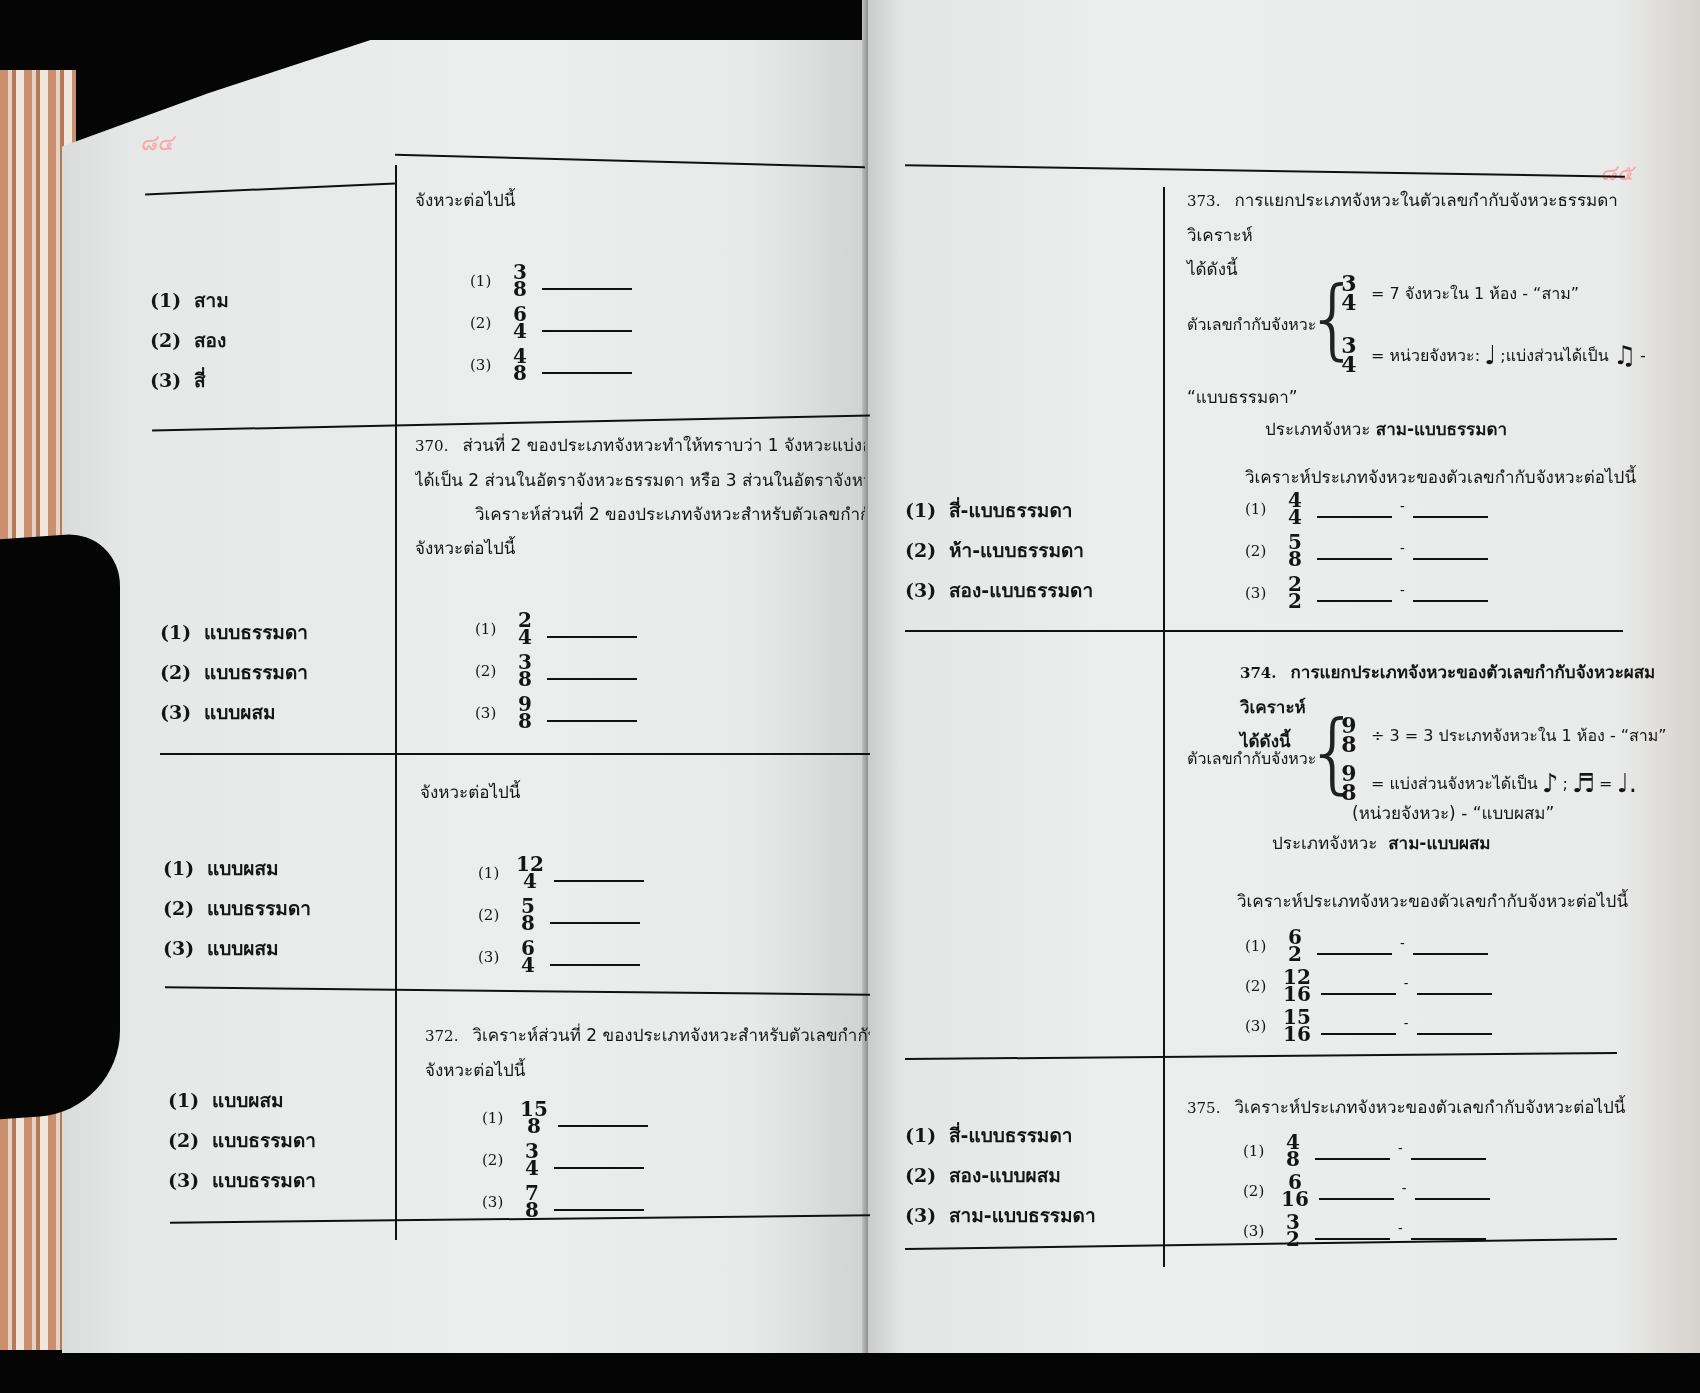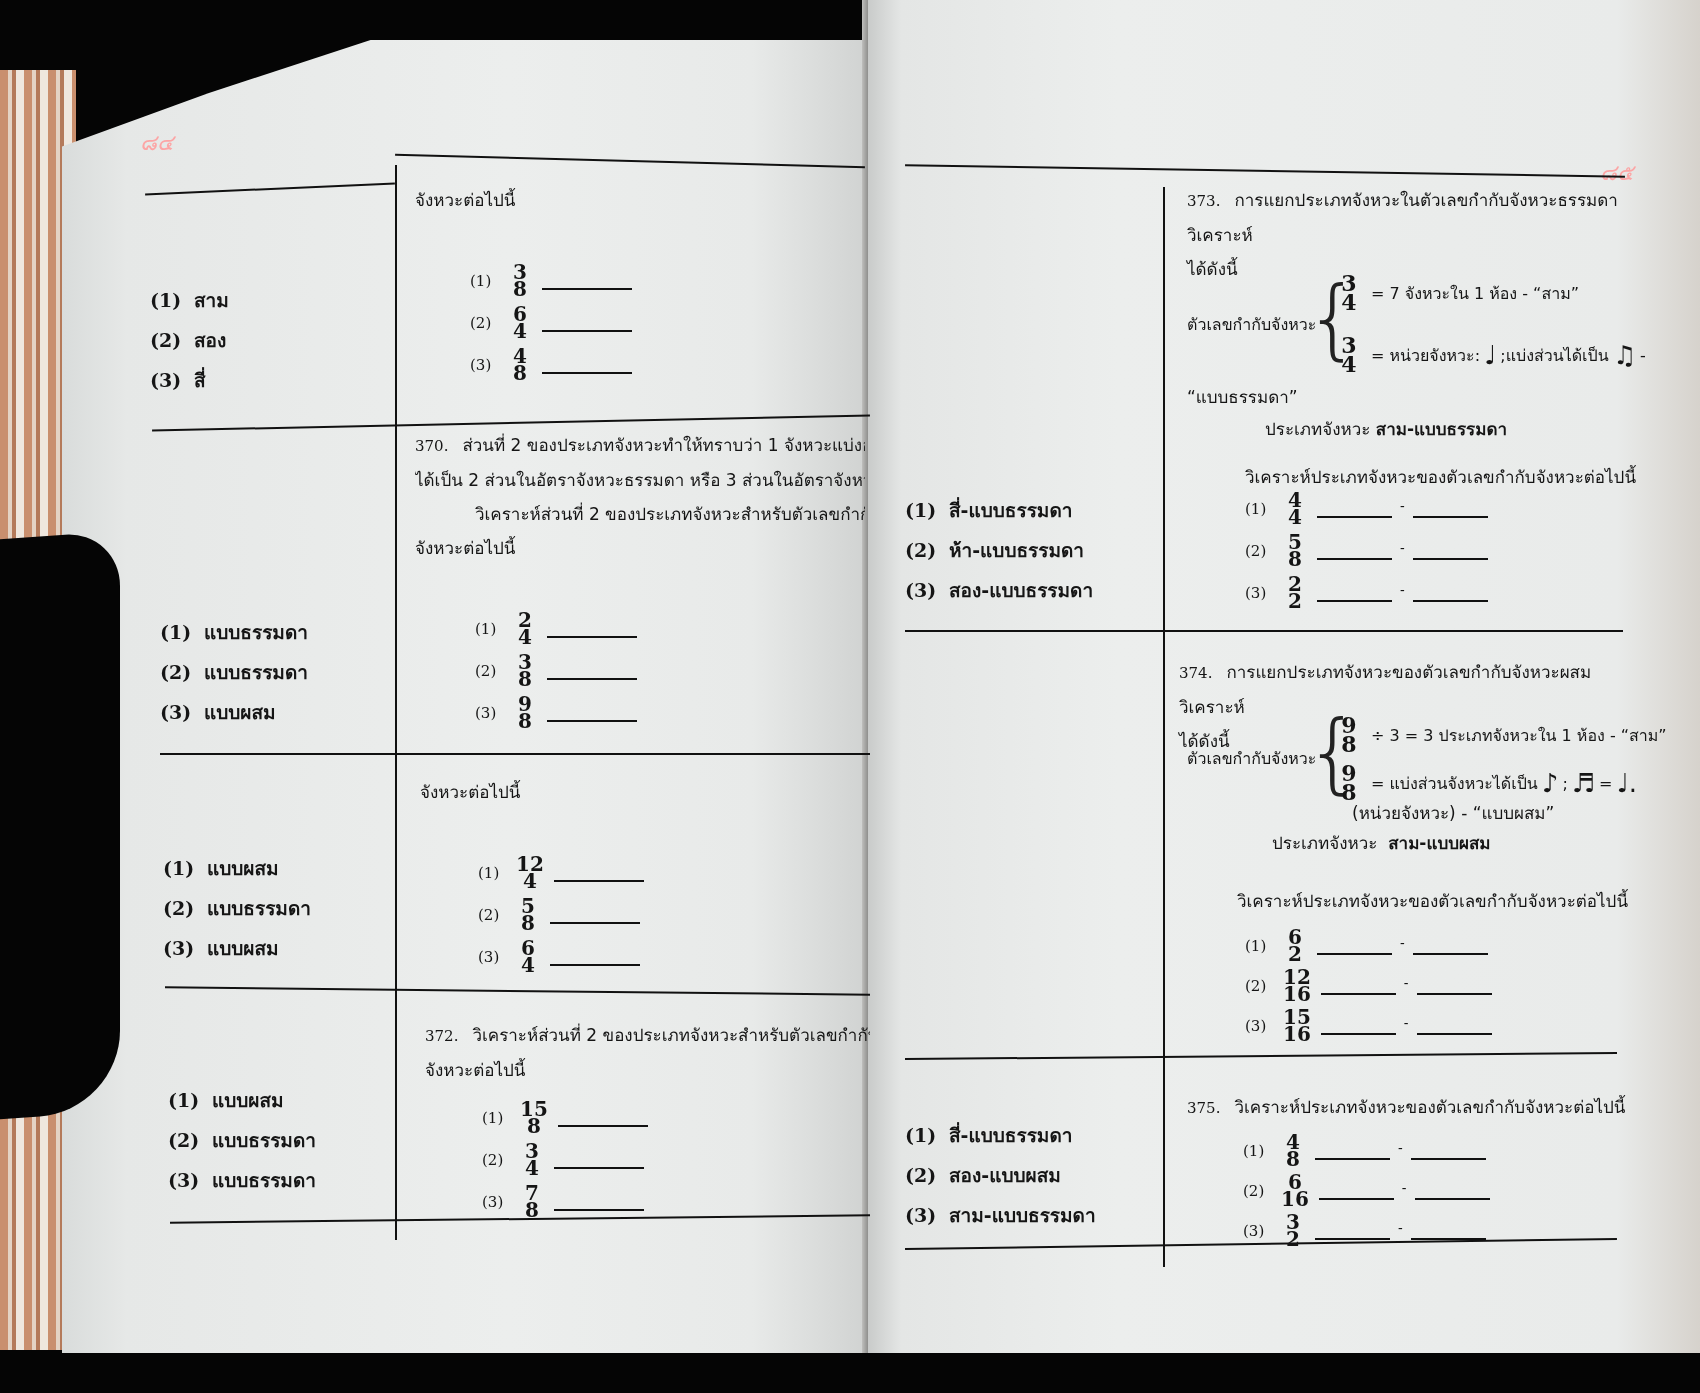--- a/index.html
+++ b/index.html
@@ -281,21 +281,21 @@
     <span class="blank" style="width:75px;"></span>
       <span class="dash">-</span>
       <span class="blank" style="width:75px;margin-left:0;"></span>
   </div>
   <div class="answer" style="left:905px; top:490px;">
     <div><span class="idx">(1)</span><span>สี่-แบบธรรมดา</span></div>
     <div><span class="idx">(2)</span><span>ห้า-แบบธรรมดา</span></div>
     <div><span class="idx">(3)</span><span>สอง-แบบธรรมดา</span></div>
   </div>
 
-  <div class="q-text" style="left:1179px; top:655px; width:440px;">
+  <div class="q-text" style="left:1240px; top:655px; width:440px;font-weight:bold;">
     <div><span class="num">374.</span><span>การแยกประเภทจังหวะของตัวเลขกำกับจังหวะผสม วิเคราะห์</span></div>
     <div>ได้ดังนี้</div>
   </div>
   <div class="brace-block" style="left:1187px; top:712px; width:460px; height:100px;">
     <span style="position:absolute; left:0; top:34px;">ตัวเลขกำกับจังหวะ</span>
     <span class="brace" style="left:118px; top:-4px;">{</span>
     <div class="brace-row" style="left:150px; top:4px;">
       <span class="frac">
           <span>9</span>
           <span>8</span>

